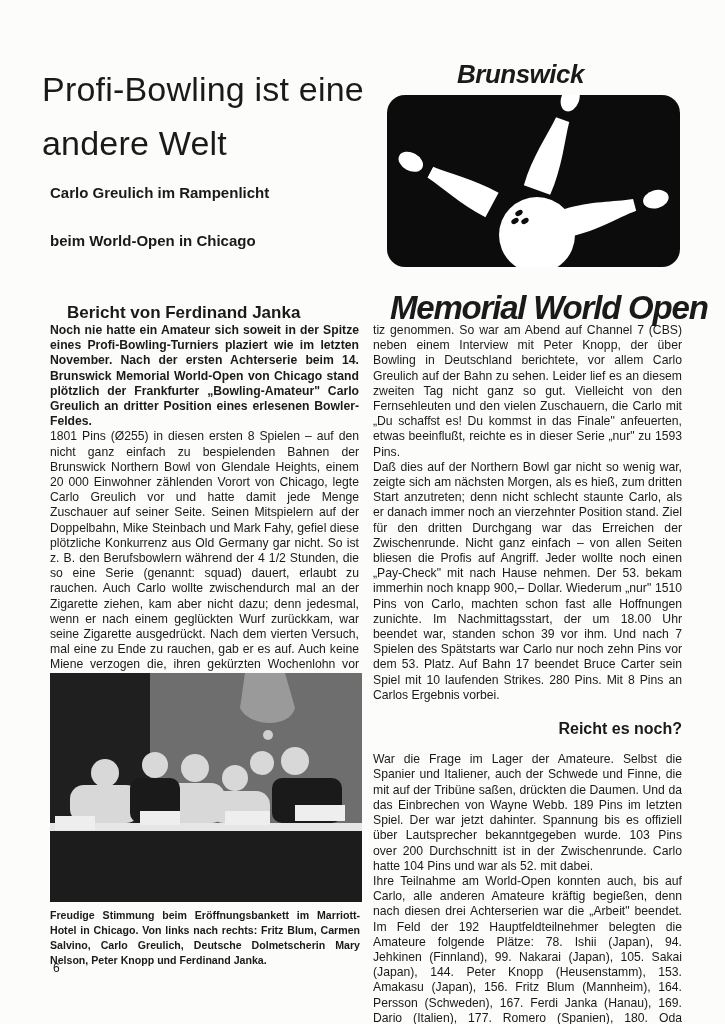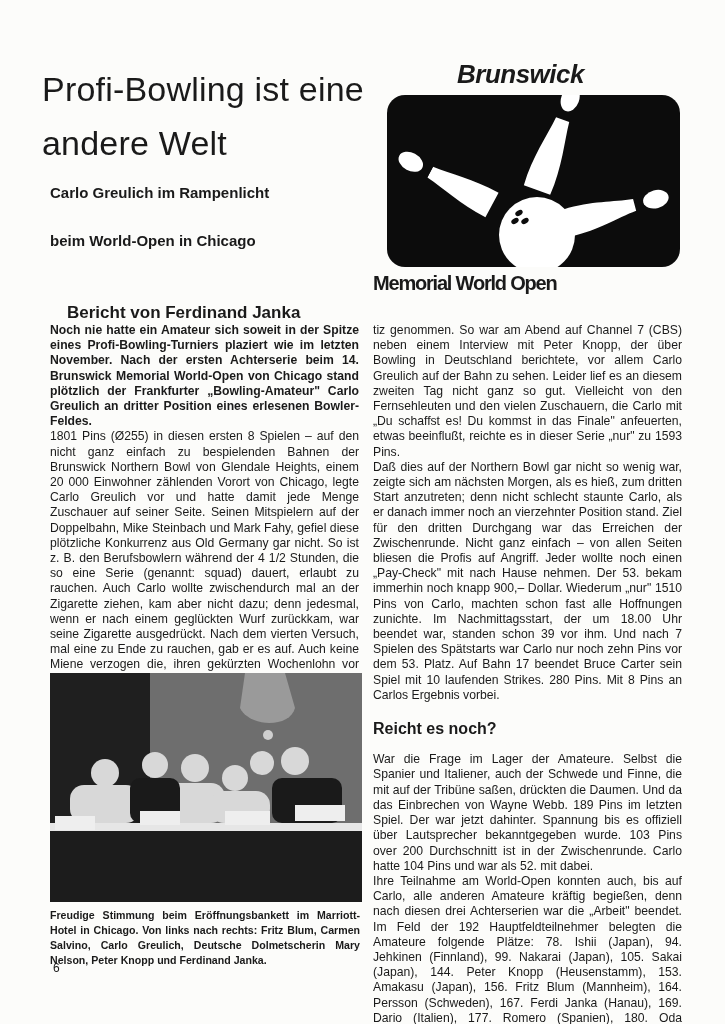--- a/index.html
+++ b/index.html
@@ -19,30 +19,30 @@
   .byline { position: absolute; left: 50px; top: 286px; font-size: 17px; font-weight: bold; margin: 17px; }
 
   .logo-top {
     position: absolute; left: 456px; top: 58px; font-size: 26px; font-weight: bold; font-style: italic;
     letter-spacing: -0.5px; margin: 1px;
   }
   .logo-box {
     position: absolute; left: 387px; top: 95px; width: 293px; height: 172px; background: #0c0c0c; border-radius: 18px;
   }
   .logo-bottom {
-    position: absolute; left: 373px; top: 272px; font-size: 20px; font-weight: bold; 
-    letter-spacing: -1.2px; margin: 0; white-space: nowrap;
+    position: absolute; left: 373px; top: 272px; font-size: 33px; font-weight: bold; font-style: italic;
+    letter-spacing: -1.2px; margin: 17px; white-space: nowrap;
   }
 
   .col { position: absolute; font-size: 12.2px; line-height: 15.2px; text-align: justify; }
   .col-left { left: 50px; top: 323px; width: 309px; }
   .col-right { left: 373px; top: 323px; width: 309px; }
   .col p { margin: 0; }
   .lead { font-weight: bold; }
-  .section-heading { text-align: left; font-size: 16px; font-weight: bold; margin: 18px 0 16px 0 !important; }
+  .section-heading { text-align: right; font-size: 16px; font-weight: bold; margin: 18px 0 16px 0 !important; }
 
   .photo {
     position: absolute; left: 50px; top: 673px; width: 312px; height: 229px; background: #2a2a2a; overflow: hidden;
   }
   .caption {
     position: absolute; left: 50px; top: 908px; width: 310px; font-size: 10.6px; line-height: 15px; font-weight: bold; text-align: justify; margin: 0;
   }
   .page-num { position: absolute; left: 53px; top: 961px; font-size: 12px; margin: 0; }
 </style>
 </head>

